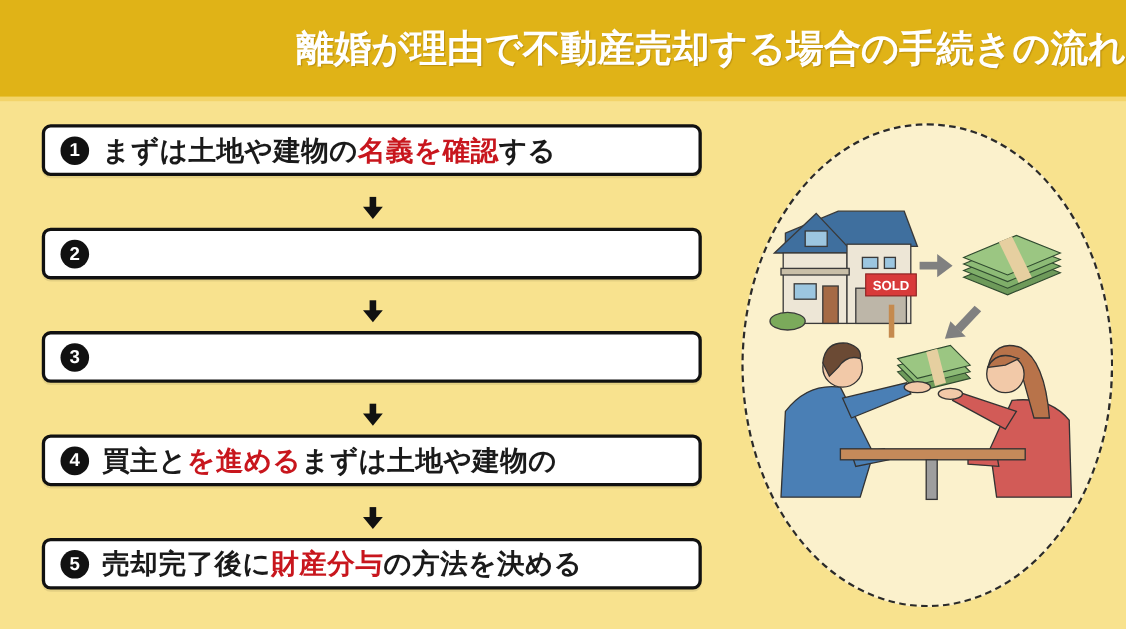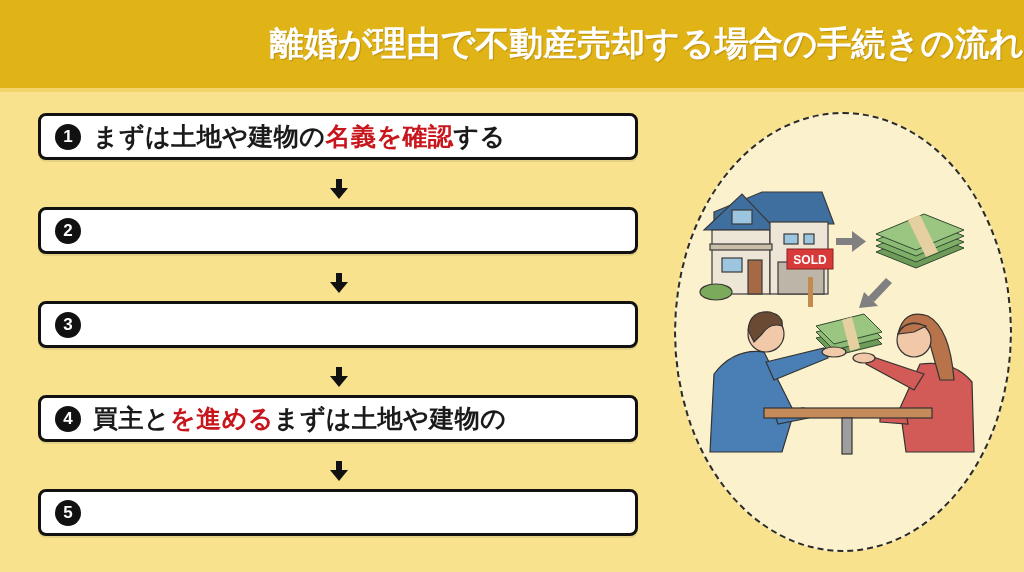--- a/index.html
+++ b/index.html
@@ -60,20 +60,21 @@
   <div class="badge">4</div>
   <div class="step-text"><span>買主と</span><span class="hl">を進める</span><span>まずは土地や建物の</span></div>
 </div>
 <svg class="arrow" style="top:460px;" viewBox="0 0 22 22">
   <rect x="8" y="1" width="6" height="10" fill="#111"></rect>
     <polygon points="2,10 20,10 11,21" fill="#111"></polygon>
 </svg>
 
 <div class="step" style="top:489px;">
   <div class="badge">5</div>
+  <div class="step-text"><span>売却完了後に</span><span class="hl">財産分与</span><span>の方法を決める</span></div>
 </div>
 
 <div class="oval"></div>
 <svg class="illus" viewBox="0 0 338 440">
 
   <g stroke="#3a3a3a" stroke-width="1.2">
     <polygon points="40,100 88,80 148,80 160,112 40,112" fill="#3F6F9E"></polygon>
     <polygon points="30,118 68,82 102,118" fill="#3F6F9E"></polygon>
     <rect x="38" y="118" width="58" height="64" fill="#EDE6D6"></rect>
     <rect x="96" y="110" width="58" height="72" fill="#EDE6D6"></rect>

